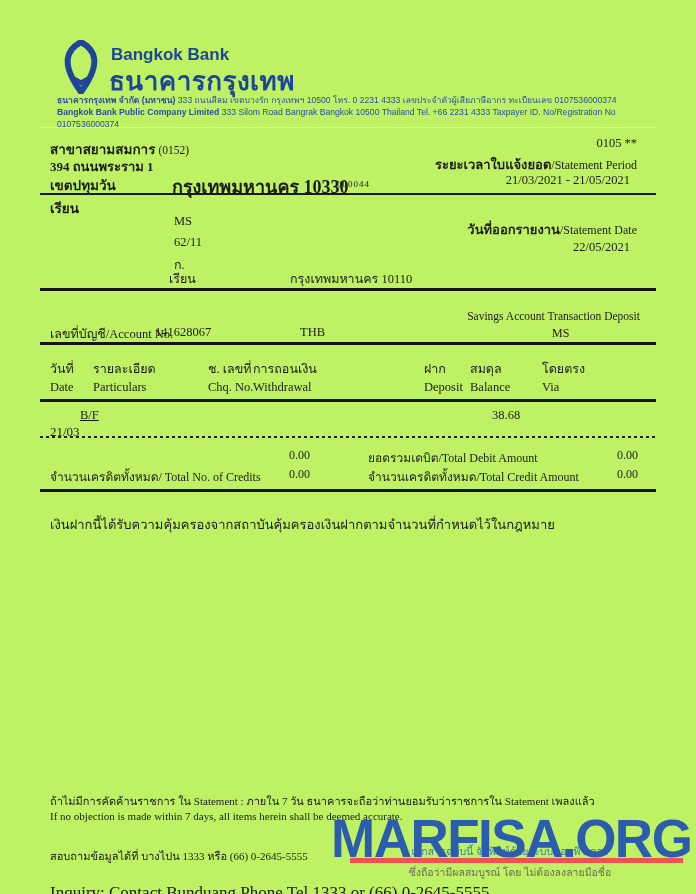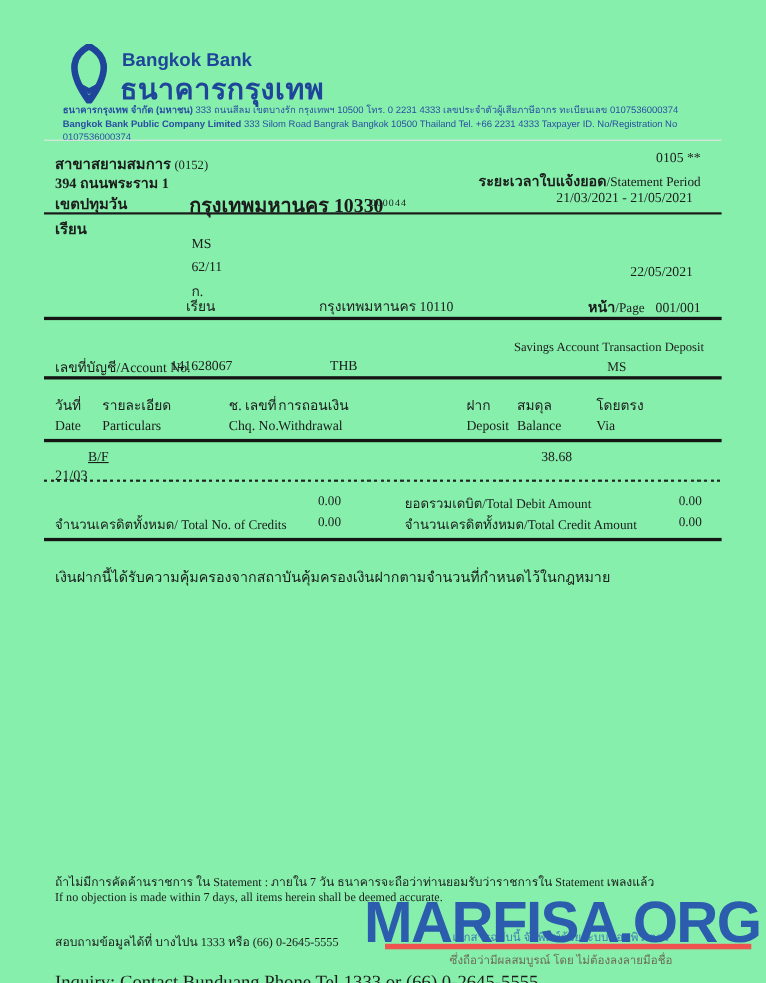--- a/index.html
+++ b/index.html
@@ -1,16 +1,16 @@
 <!DOCTYPE html>
 <html><head>
 <meta charset="utf-8">
 <style>
   html,body{margin:0;padding:0;background:#fff;}
-  .page{position:relative;width:696px;height:894px;background:#86efac;overflow:hidden;
+  .page{position:relative;width:696px;height:894px;background:#bef264;overflow:hidden;
         font-family:"Liberation Serif","DejaVu Serif",serif;color:#1c1c1c;}
   .abs{position:absolute;}
   .sans{font-family:"Liberation Sans","DejaVu Sans",sans-serif;}
   .blue{color:#1e459a;}
   .b{font-weight:bold;}
   .r{text-align:right;}
   .rule{background:#151515;height:2.5px;}
   .thinrule{background:#1a1a1a;height:1.5px;}
   .dashrule{height:2px;background:repeating-linear-gradient(90deg,#222 0 3px,transparent 3px 6px);}
   .lightrule{background:#e3e3e3;height:1px;}
@@ -58,25 +58,24 @@
 
   <div class="abs thinrule" style="left:40px;top:193px;width:616px;"></div>
   <div class="abs b" style="left:50px;top:197px;font-size:13.5px;">เรียน</div>
 
   <div class="abs" style="left:174px;top:214px;font-size:12.5px;">MS</div>
   <div class="abs" style="left:174px;top:235px;font-size:12.5px;">62/11</div>
   <div class="abs" style="left:174px;top:255px;font-size:12.5px;">ก.</div>
   <div class="abs" style="left:169px;top:269px;font-size:12.5px;">เรียน</div>
   <div class="abs" style="left:290px;top:269px;font-size:12.5px;">กรุงเทพมหานคร  10110</div>
 
+  <div class="abs r" style="left:397px;top:219px;width:240px;">
+    <span class="b" style="font-size:13px;">วันที่ออกรายงาน</span><span style="font-size:12px;">/Statement Date</span>
+  </div>
   <div class="abs r" style="left:397px;top:240px;width:233px;font-size:12.5px;">22/05/2021</div>
-  <div class="abs r" style="left:397px;top:269px;width:240px;">
-    <span class="b" style="font-size:13px;">หน้า</span><span style="font-size:12px;">/Page</span>
-    <span style="font-size:12.5px;padding-left:6px;">001/001</span>
-  </div>
 
   <div class="abs rule" style="left:40px;top:288px;width:616px;"></div>
 
   <div class="abs r" style="left:400px;top:310px;width:240px;font-size:11.5px;">Savings Account Transaction Deposit</div>
   <div class="abs" style="left:50px;top:324px;font-size:12.5px;"><span>เลขที่บัญชี</span><span>/Account No.</span></div>
   <div class="abs" style="left:155px;top:325px;font-size:12.5px;">141628067</div>
   <div class="abs" style="left:300px;top:325px;font-size:12.5px;">THB</div>
   <div class="abs" style="left:552px;top:326px;font-size:12px;">MS</div>
 
   <div class="abs rule" style="left:40px;top:342px;width:616px;"></div>

